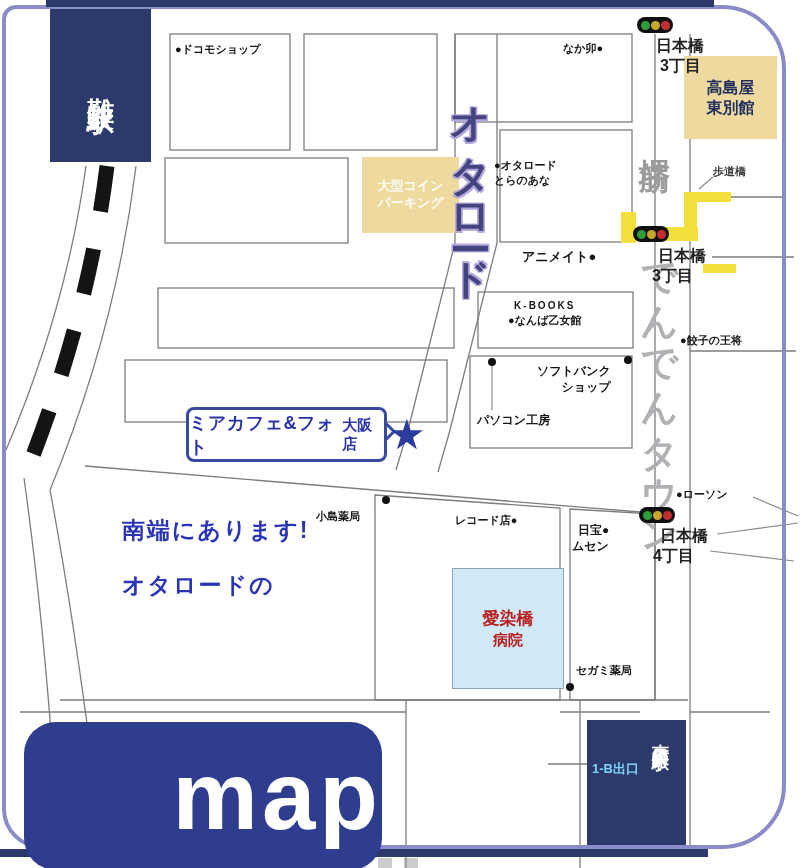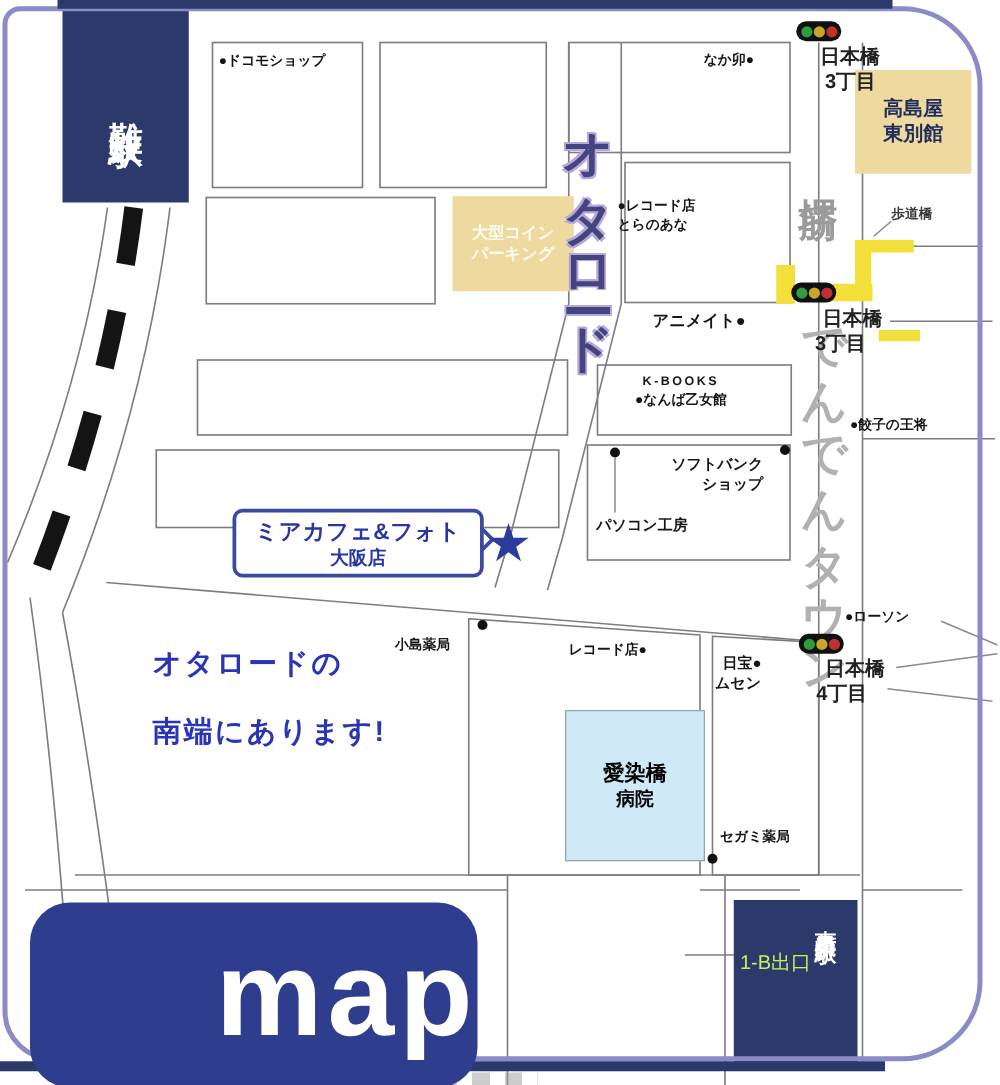--- a/index.html
+++ b/index.html
@@ -18,52 +18,52 @@
 
   
   .navy-box{position:absolute;background:#2c3a6b;color:#fff;display:flex;
     align-items:center;justify-content:center;}
   .vtext{writing-mode:vertical-rl;text-orientation:mixed;white-space:nowrap;}
   .namba{left:50px;top:7px;width:101px;height:155px;}
   .namba span{font-size:27px;font-weight:bold;letter-spacing:6px;}
   .ebisucho{left:587px;top:720px;width:99px;height:130px;align-items:flex-start;
     justify-content:flex-end;}
   .ebisucho .st{font-size:17px;font-weight:bold;letter-spacing:3px;margin:10px 14px 0 0;}
-  .ebisucho .exit{position:absolute;left:5px;top:40px;font-size:16px;font-weight:normal;color:#bef264;}
+  .ebisucho .exit{position:absolute;left:5px;top:40px;font-size:13px;font-weight:bold;color:#7dd3fc;}
 
   
   .bld{position:absolute;display:flex;flex-direction:column;align-items:center;
     justify-content:center;text-align:center;font-weight:bold;}
   .takashimaya{left:684px;top:56px;width:93px;height:83px;background:#eeda9f;
     color:#1f2d5e;font-size:16px;line-height:1.25;}
   .parking{left:362px;top:157px;width:97px;height:76px;background:#eeda9f;
     color:#fdfdf4;font-size:13px;line-height:1.3;}
   .hospital{left:452px;top:568px;width:112px;height:121px;background:#cfe9f7;
-    border:1px solid #8fa3b5;color:#000000;font-size:17px;line-height:1.3;}
+    border:1px solid #8fa3b5;color:#b91c1c;font-size:17px;line-height:1.3;}
   .hospital .l2{font-size:15px;}
 
   
   .ota-road{position:absolute;left:444px;top:78px;height:250px;color:#44447e;
     font-size:41px;font-weight:bold;letter-spacing:3px;
     text-shadow:1.5px 1.5px 0 #b4a8dc,-1.5px -1.5px 0 #b4a8dc,1.5px -1.5px 0 #b4a8dc,-1.5px 1.5px 0 #b4a8dc;}
   .sakaisuji{position:absolute;left:633px;top:134px;color:#9b9b9b;font-size:31px;
     font-weight:bold;letter-spacing:4px;}
   .denden{position:absolute;left:634px;top:236px;color:#b2b0b4;font-size:37px;
     font-weight:bold;letter-spacing:1px;}
 
   
   .poi{position:absolute;font-weight:bold;color:#151515;white-space:nowrap;font-size:11px;line-height:1.35;}
   .poi .l{display:block;}
   .sz12{font-size:12px;} .sz13{font-size:13px;} .sz10{font-size:10px;}
   .grey{color:#3c3c3c;}
   .district{position:absolute;font-weight:bold;color:#222;font-size:16px;line-height:1.25;white-space:nowrap;}
 
   
   .callout{position:absolute;left:186px;top:407px;width:201px;height:55px;background:#fff;
-    border:3px solid #3a4aa0;border-radius:8px;display:flex;flex-direction:column;
+    border:3px solid #3a4aa0;border-radius:8px;display:flex;flex-direction:row;
     align-items:center;justify-content:center;color:#2a35a5;font-weight:bold;z-index:5;}
   .callout .l1{font-size:18px;letter-spacing:0.5px;}
   .callout .l2{font-size:15px;}
   .callout-tip{position:absolute;left:378px;top:424px;width:15px;height:15px;background:#fff;
     border-top:3px solid #3a4aa0;border-right:3px solid #3a4aa0;transform:rotate(45deg);z-index:4;}
   .star{position:absolute;left:388px;top:414px;font-size:42px;color:#2b3c9c;z-index:6;line-height:1;}
 
   .note{position:absolute;left:122px;top:503px;color:#2a35b5;font-size:23px;
     font-weight:bold;letter-spacing:2px;line-height:2.4;white-space:nowrap;}
 
@@ -173,21 +173,21 @@
   </div>
   <div class="district" style="left:660px;top:526px;">
     <span style="display:block">日本橋</span>
     <span style="display:block;margin-left:-7px">4丁目</span>
   </div>
   <div class="poi grey" style="left:713px;top:164px;">歩道橋</div>
 
   <div class="poi" style="left:175px;top:42px;">●ドコモショップ</div>
   <div class="poi" style="left:563px;top:41px;">なか卯●</div>
   <div class="poi" style="left:494px;top:158px;">
-    <span class="l">●レコード店</span>
+    <span class="l">●オタロード</span>
     <span class="l" style="">とらのあな</span>
   </div>
   <div class="poi sz13" style="left:522px;top:248px;z-index:3;">アニメイト●</div>
   <div class="poi" style="left:508px;top:299px;text-align:center;">
     <span class="l sz10" style="letter-spacing:2px">K-BOOKS</span>
     <span class="l">●なんば乙女館</span>
   </div>
   <div class="poi sz12" style="left:537px;top:363px;text-align:right;">
     <span class="l">ソフトバンク</span>
     <span class="l">ショップ</span>
@@ -204,22 +204,22 @@
   <div class="poi" style="left:576px;top:663px;">セガミ薬局</div>
 
   <div class="callout-tip"></div>
   <div class="callout">
     <span class="l1">ミアカフェ&amp;フォト</span>
     <span class="l2">大阪店</span>
   </div>
   <div class="star">★</div>
 
   <div class="note">
+    <span style="display:block">南端にあります!</span>
     <span style="display:block">オタロードの</span>
-    <span style="display:block">南端にあります!</span>
   </div>
 
   <div class="yb" style="left:686px;top:192px;width:45px;height:10px;"></div>
   <div class="yb" style="left:684px;top:192px;width:13px;height:48px;"></div>
   <div class="yb" style="left:656px;top:227px;width:42px;height:14px;"></div>
   <div class="yb" style="left:621px;top:212px;width:15px;height:31px;"></div>
   <div class="yb" style="left:703px;top:264px;width:33px;height:9px;"></div>
 
   <div class="tl" style="left:637px;top:17px;">
       <i class="g"></i>

